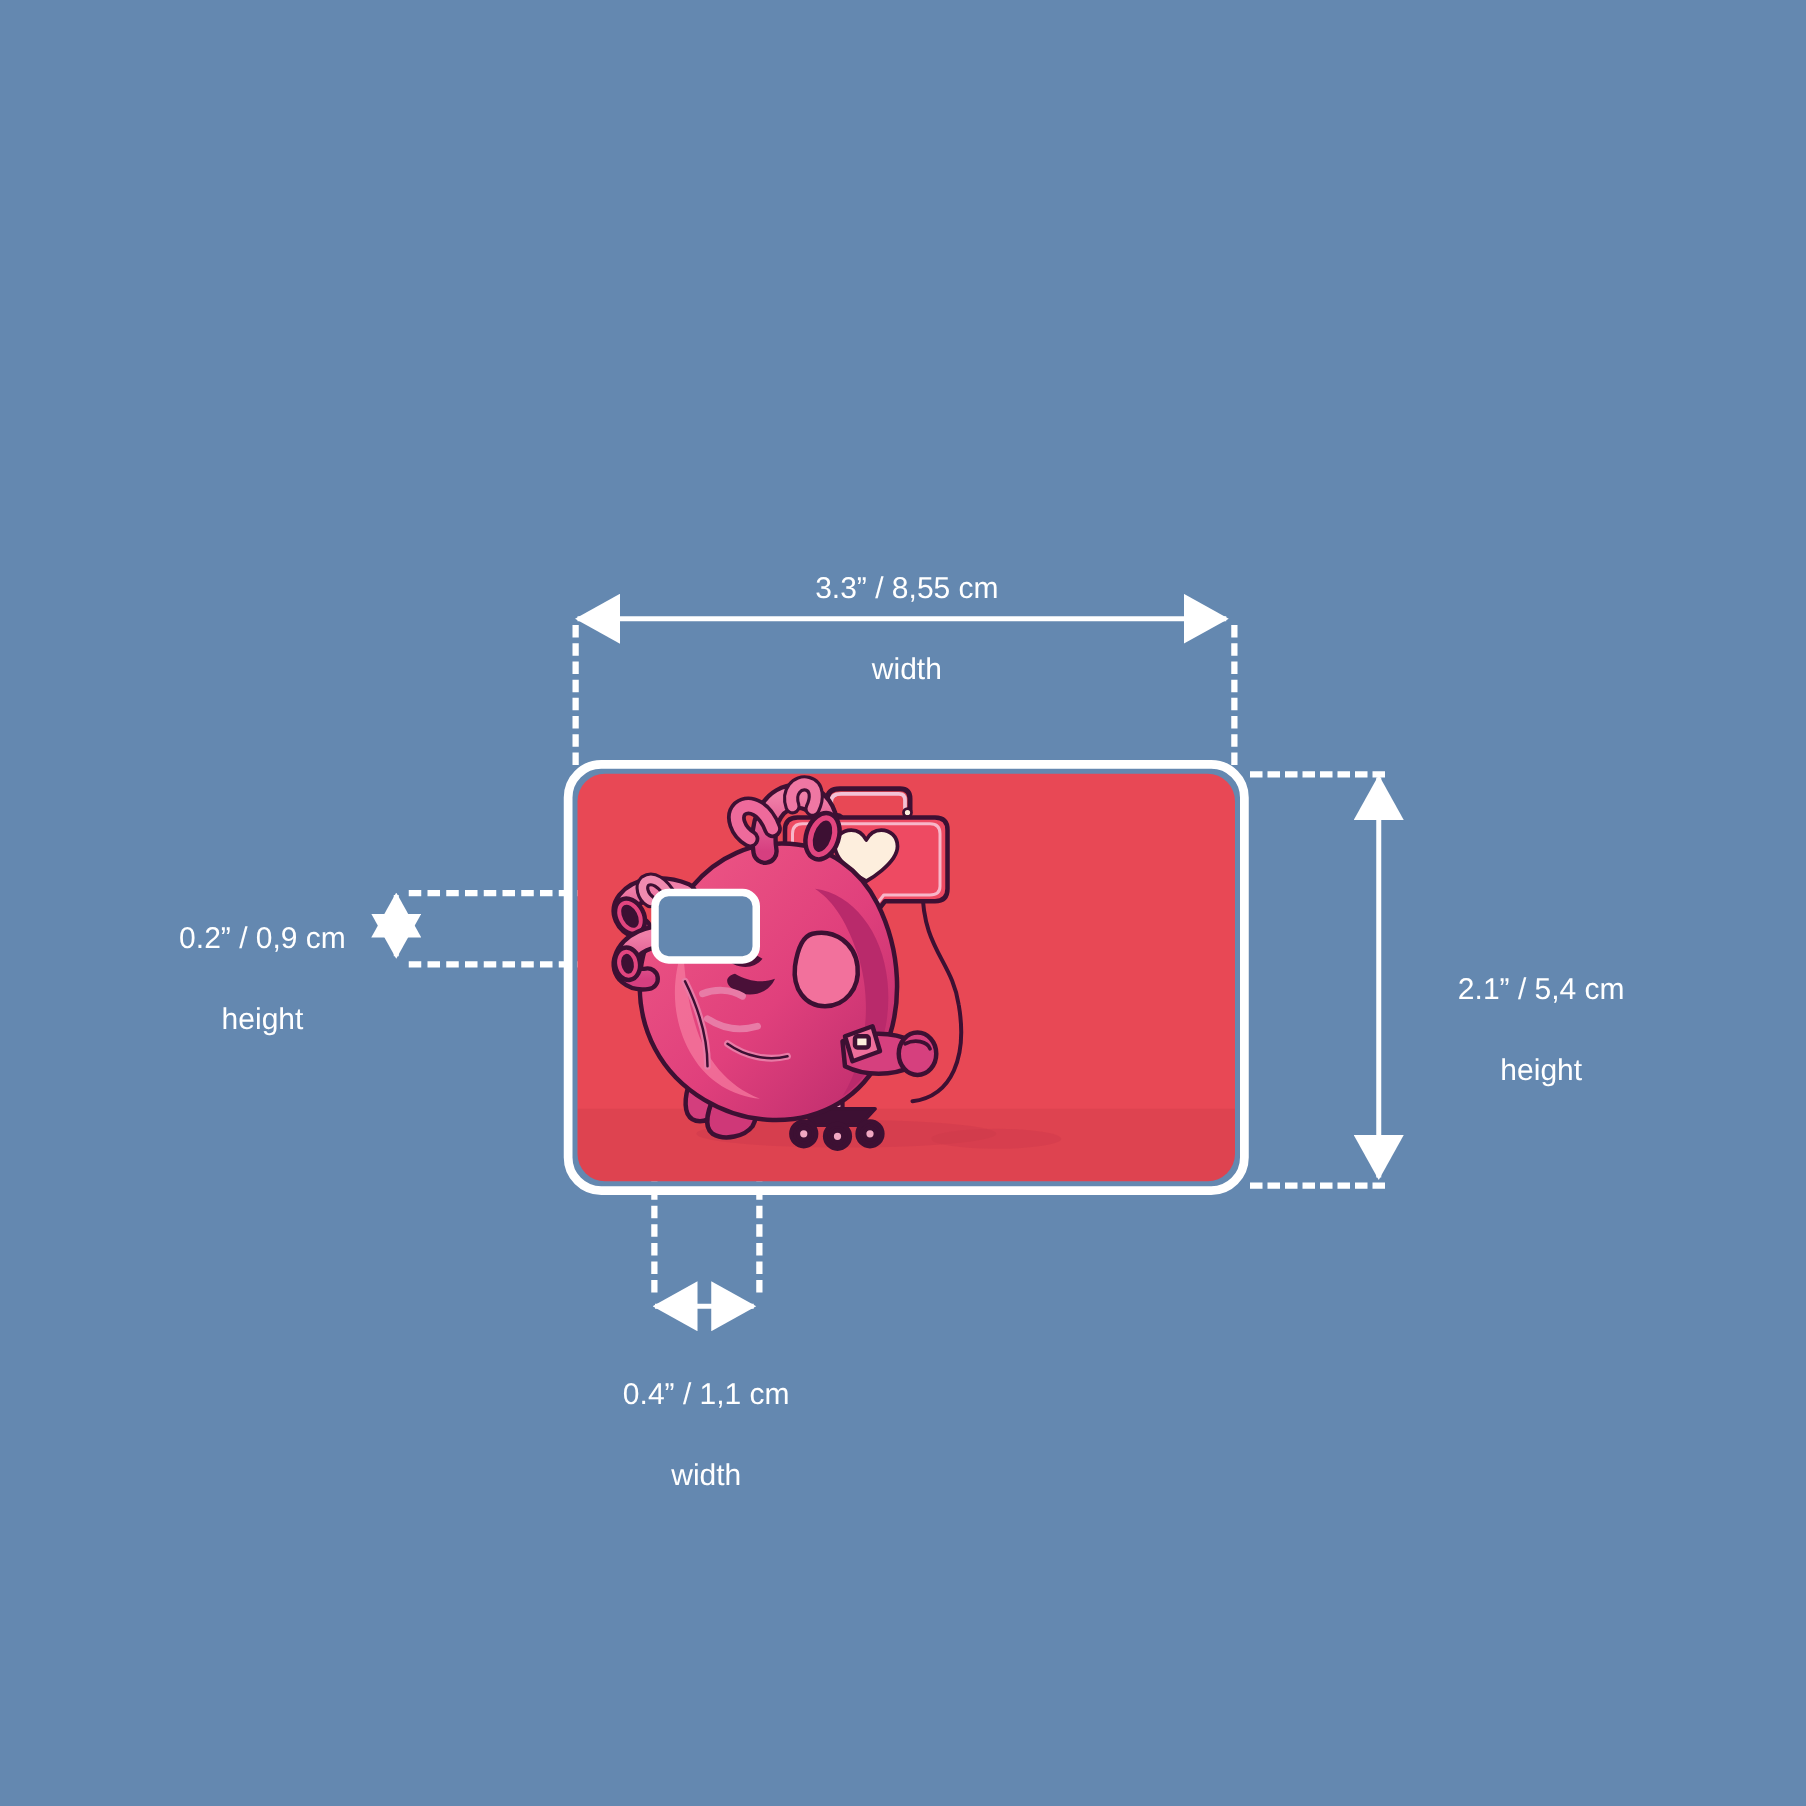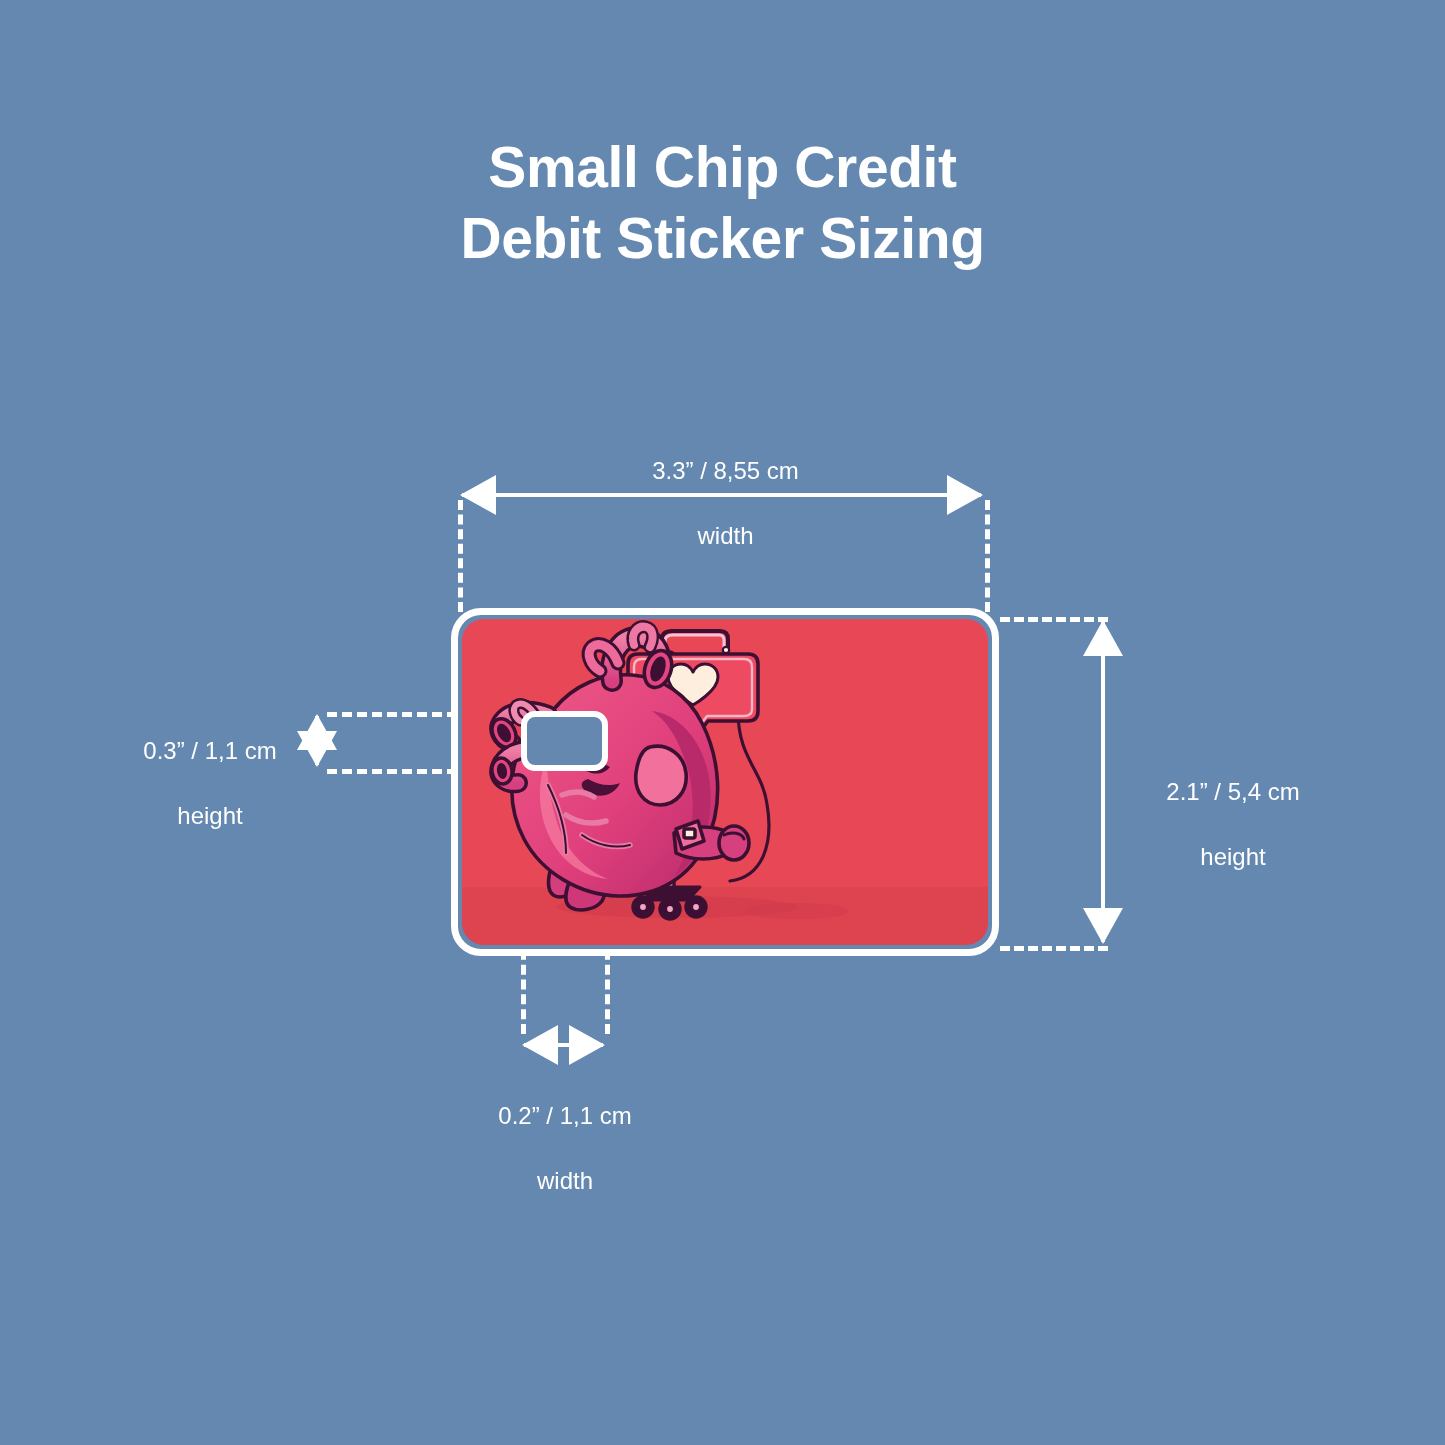--- a/index.html
+++ b/index.html
@@ -78,22 +78,20 @@
   .dash-h{
     border-top:5px dashed #ffffff;
   }
   svg.overlay{position:absolute;left:0;top:0;width:1445px;height:1445px;overflow:visible;}
 </style>
 </head>
 <body>
 
 <div id="stage">
 
-  <div class="title">Small Chip Credit
-Debit Sticker Sizing</div>
 
   <div class="guide dash-v" style="left:458px;top:500px;height:112px;"></div>
   <div class="guide dash-v" style="left:985px;top:500px;height:112px;"></div>
 
   <div class="guide dash-h" style="left:1000px;top:617px;width:108px;"></div>
   <div class="guide dash-h" style="left:1000px;top:946px;width:108px;"></div>
 
   <div class="guide dash-h" style="left:327px;top:712px;width:250px;"></div>
   <div class="guide dash-h" style="left:327px;top:769px;width:250px;"></div>
 
@@ -243,22 +241,22 @@
     <span>3.3” / 8,55 cm</span><br>
     <span>width</span>
   </div>
 
   <div class="dim-label" id="label-right">
     <span>2.1” / 5,4 cm</span><br>
     <span>height</span>
   </div>
 
   <div class="dim-label" id="label-left">
-    <span>0.3” / 1,1 cm</span><br>
+    <span>0.2” / 0,9 cm</span><br>
     <span>height</span>
   </div>
 
   <div class="dim-label" id="label-bottom">
-    <span>0.2” / 1,1 cm</span><br>
+    <span>0.4” / 1,1 cm</span><br>
     <span>width</span>
   </div>
 
 </div>
 
 </body></html>

